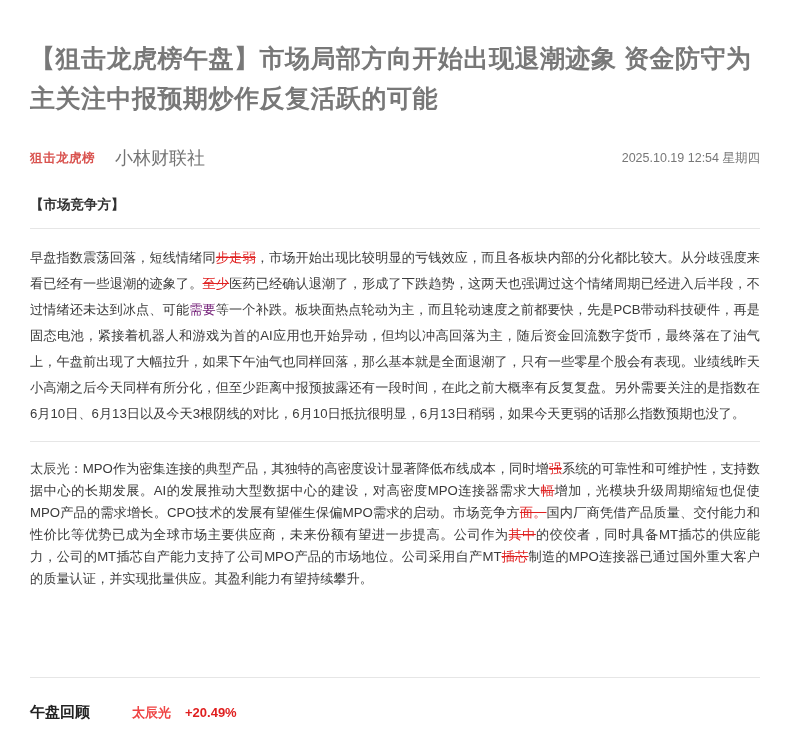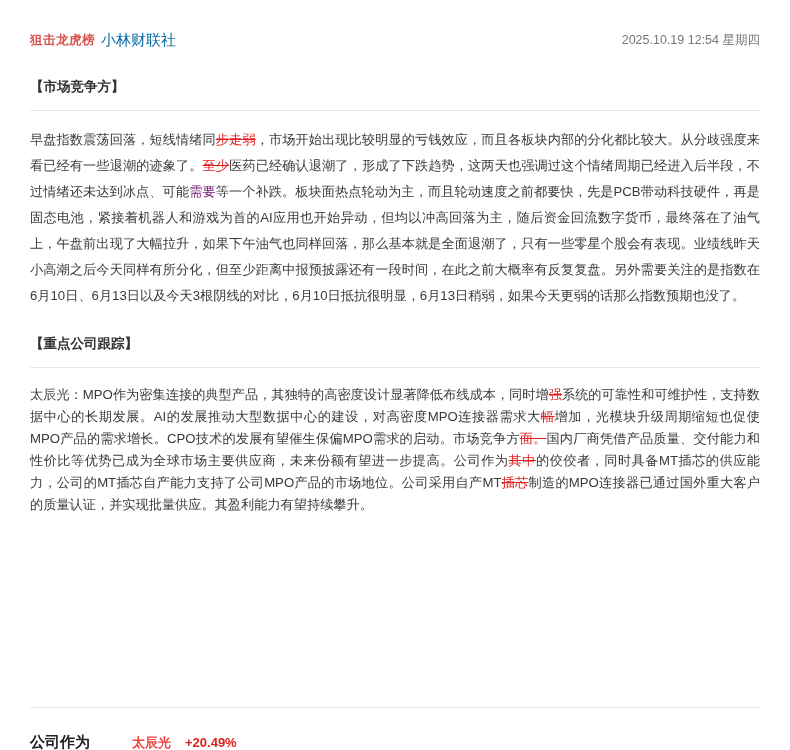--- a/index.html
+++ b/index.html
@@ -36,23 +36,23 @@
     margin-top: 30px;
     height: 20px;
   }
   .source-tag {
     color: #d9534f;
     font-size: 12.5px;
     font-weight: bold;
     letter-spacing: 0.5px;
   }
   .author {
-    color: #0369a1;
-    font-size: 15px;
-    margin-left: 6px;
+    color: #737373;
+    font-size: 18px;
+    margin-left: 20px;
   }
   .timestamp {
     margin-left: auto;
     color: #777777;
     font-size: 12.5px;
   }
   .section-title {
     margin-top: 28px;
     font-size: 13.5px;
     font-weight: bold;
@@ -123,44 +123,44 @@
     font-size: 13px;
     font-weight: bold;
     color: #e02020;
   }
 </style>
 </head>
 <body>
 
 <div class="page">
 
+  <h1 class="headline">【狙击龙虎榜午盘】市场局部方向开始出现退潮迹象 资金防守为主关注中报预期炒作反复活跃的可能</h1>
 
   <div class="meta-row">
     <span class="source-tag">狙击龙虎榜</span>
     <span class="author">小林财联社</span>
     <span class="timestamp">2025.10.19 12:54 星期四</span>
   </div>
 
   <div class="section-title">【市场竞争方】</div>
 
   <div class="divider"></div>
 
   <p class="body-text">
     <span>早盘指数震荡回落，短线情绪同</span><span class="hl-strike">步走弱</span><span>，市场开始出现比较明显的亏钱效应，而且各板块内部的分化都比较大。从分歧强度来看已经有一些退潮的迹象了。</span><span class="hl-strike">至少</span><span>医药已经确认退潮了，形成了下跌趋势，这两天也强调过这个情绪周期已经进入后半段，不过情绪还未达到冰点、可能</span><span class="hl">需要</span><span>等一个补跌。板块面热点轮动为主，而且轮动速度之前都要快，先是PCB带动科技硬件，再是固态电池，紧接着机器人和游戏为首的AI应用也开始异动，但均以冲高回落为主，随后资金回流数字货币，最终落在了油气上，午盘前出现了大幅拉升，如果下午油气也同样回落，那么基本就是全面退潮了，只有一些零星个股会有表现。业绩线昨天小高潮之后今天同样有所分化，但至少距离中报预披露还有一段时间，在此之前大概率有反复复盘。另外需要关注的是指数在6月10日、6月13日以及今天3根阴线的对比，6月10日抵抗很明显，6月13日稍弱，如果今天更弱的话那么指数预期也没了。</span>
   </p>
 
-  <div class="section-title-2">【重点公司跟踪】</div>
 
   <div class="divider"></div>
 
   <p class="company-block">
     <span class="company-name">太辰光：</span><span>MPO作为密集连接的典型产品，其独特的高密度设计显著降低布线成本，同时增</span><span class="hl-strike">强</span><span>系统的可靠性和可维护性，支持数据中心的长期发展。AI的发展推动大型数据中心的建设，对高密度MPO连接器需求大</span><span class="hl-strike">幅</span><span>增加，光模块升级周期缩短也促使MPO产品的需求增长。CPO技术的发展有望催生保偏MPO需求的启动。市场竞争方</span><span class="hl-strike">面。</span><span>国内厂商凭借产品质量、交付能力和性价比等优势已成为全球市场主要供应商，未来份额有望进一步提高。公司作为</span><span class="hl-strike">其中</span><span>的佼佼者，同时具备MT插芯的供应能力，公司的MT插芯自产能力支持了公司MPO产品的市场地位。公司采用自产MT</span><span class="hl-strike">插芯</span><span>制造的MPO连接器已通过国外重大客户的质量认证，并实现批量供应。其盈利能力有望持续攀升。</span>
   </p>
 
   <div class="bottom-divider"></div>
 
   <div class="related">
-    <span class="related-title">公司作为</span>
+    <span class="related-title">午盘回顾</span>
     <span class="related-stock">太辰光</span>
     <span class="related-change">+20.49%</span>
   </div>
 
 </div>
 
 </body></html>

